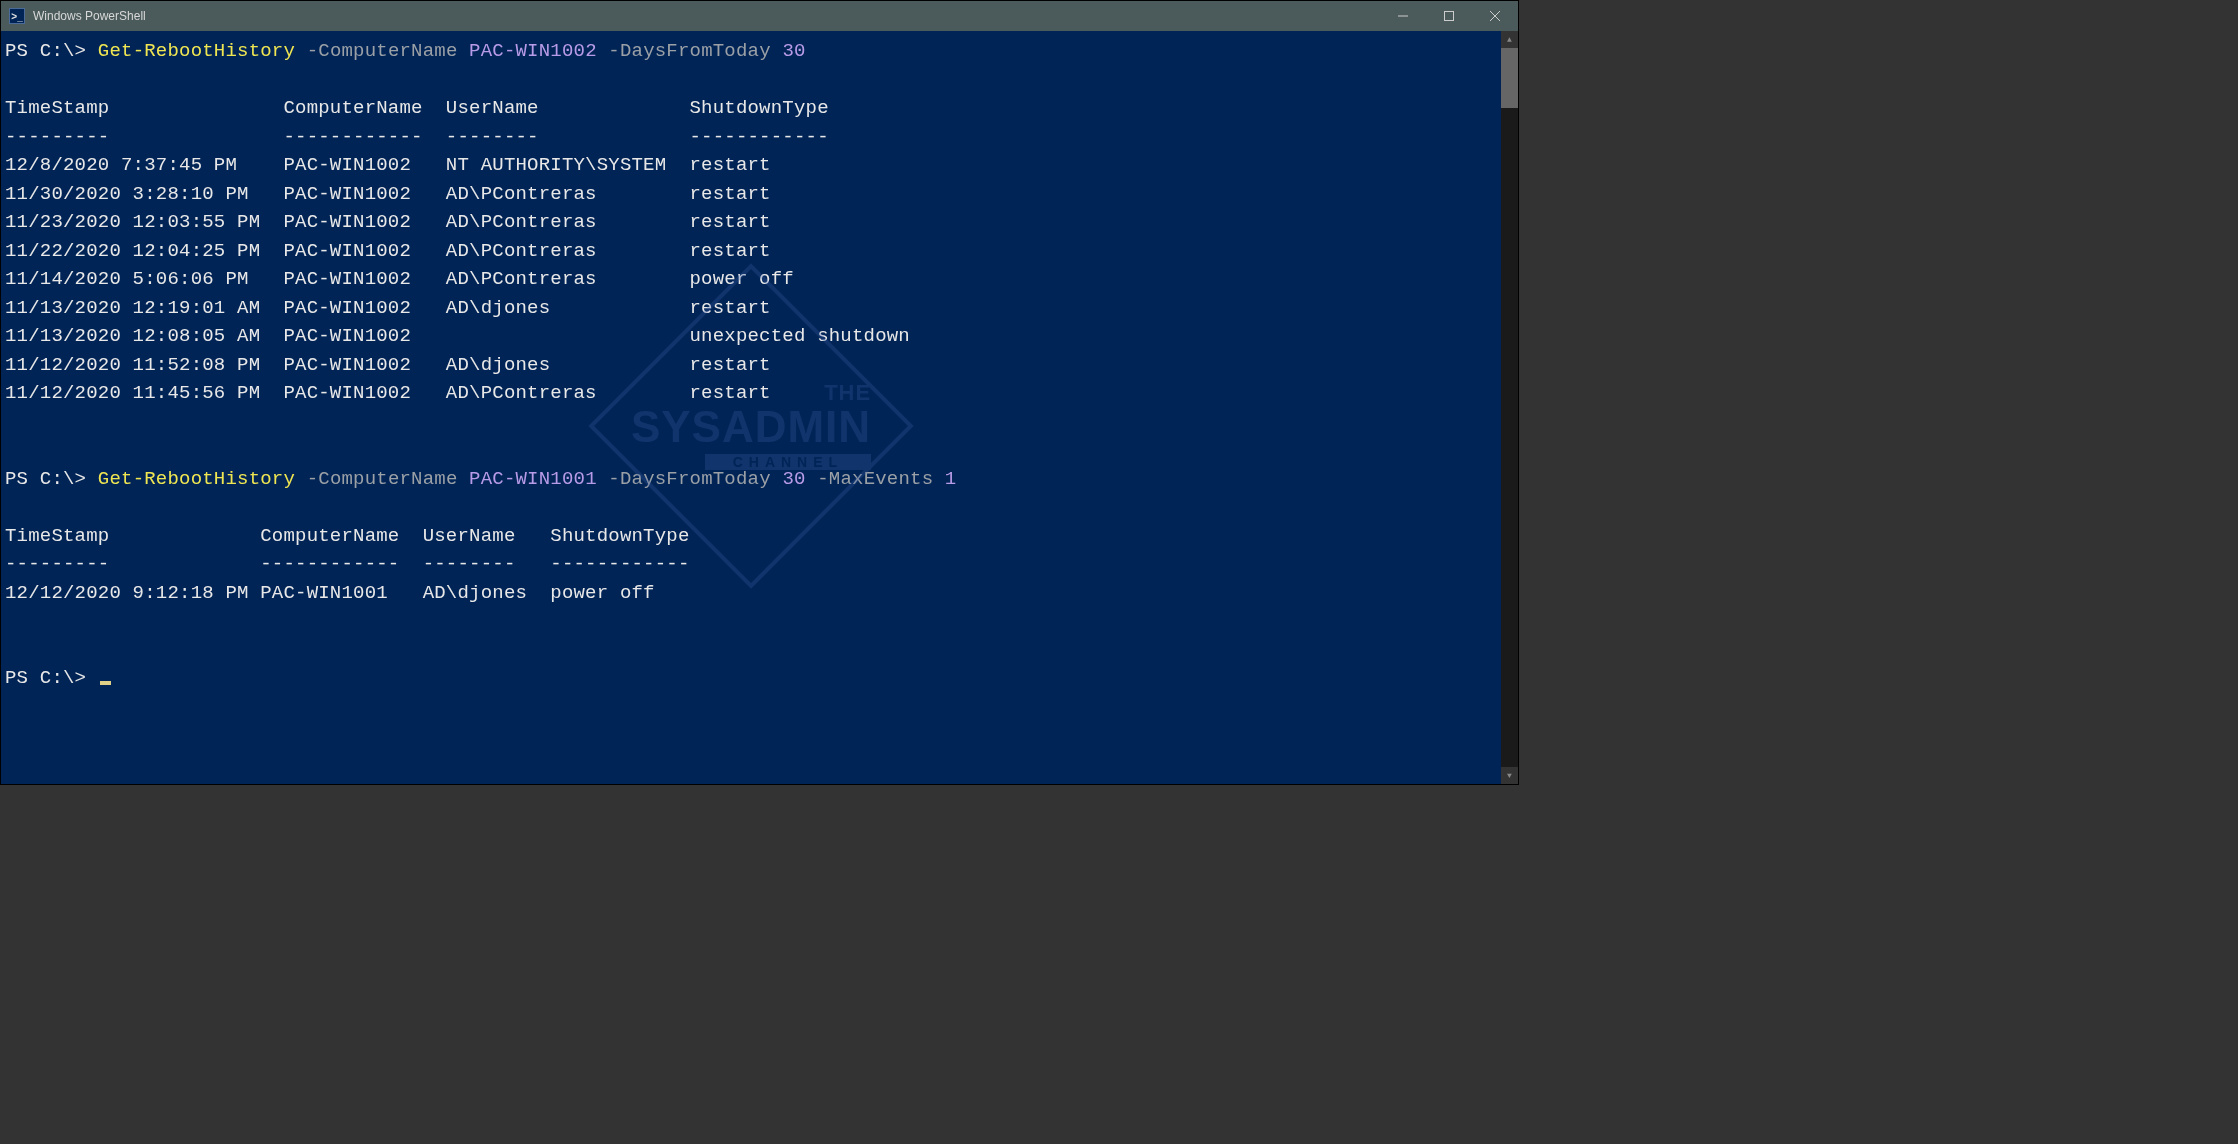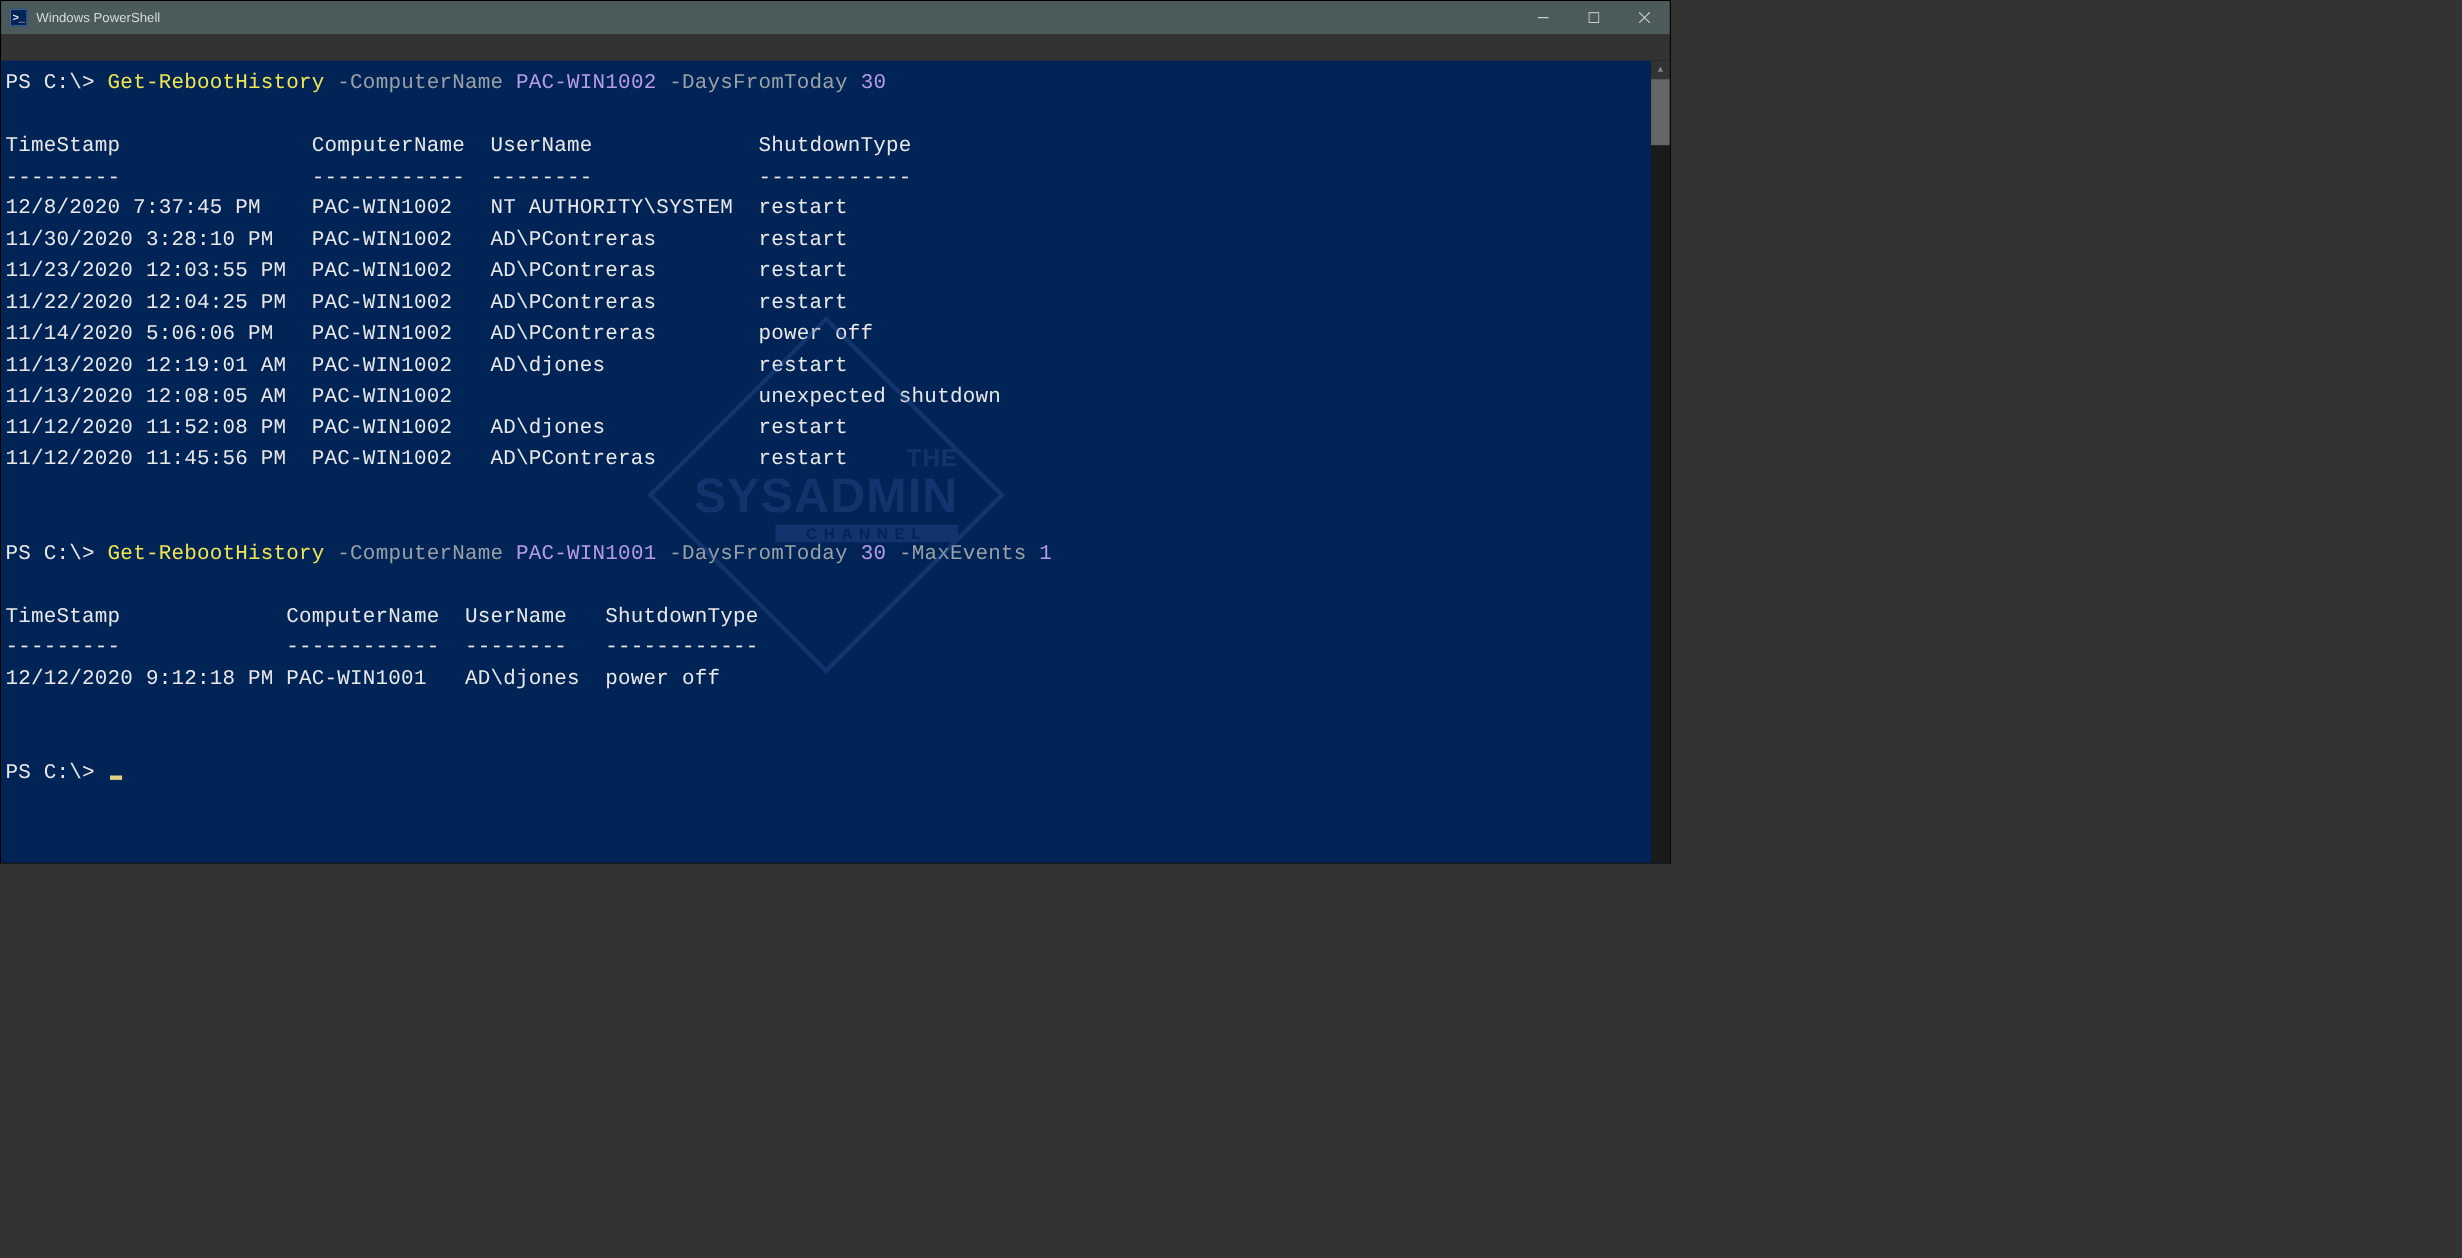--- a/index.html
+++ b/index.html
@@ -39,21 +39,20 @@
     .titlebar-btn {
       width: 46px; height: 30px;
       display: flex; align-items: center; justify-content: center;
       color: #d0d0d0;
     }
     .titlebar-btn svg { width: 10px; height: 10px; }
     .terminal-wrap {
       position: relative;
       height: calc(100% - 30px);
       background: #012456;
-      margin-top: 24px;
     }
     .terminal {
       padding: 6px 0 6px 4px;
       height: 100%;
       color: #e8e8e8;
       white-space: pre;
       line-height: 1.5;
       letter-spacing: 0.2px;
       position: relative;
     }

